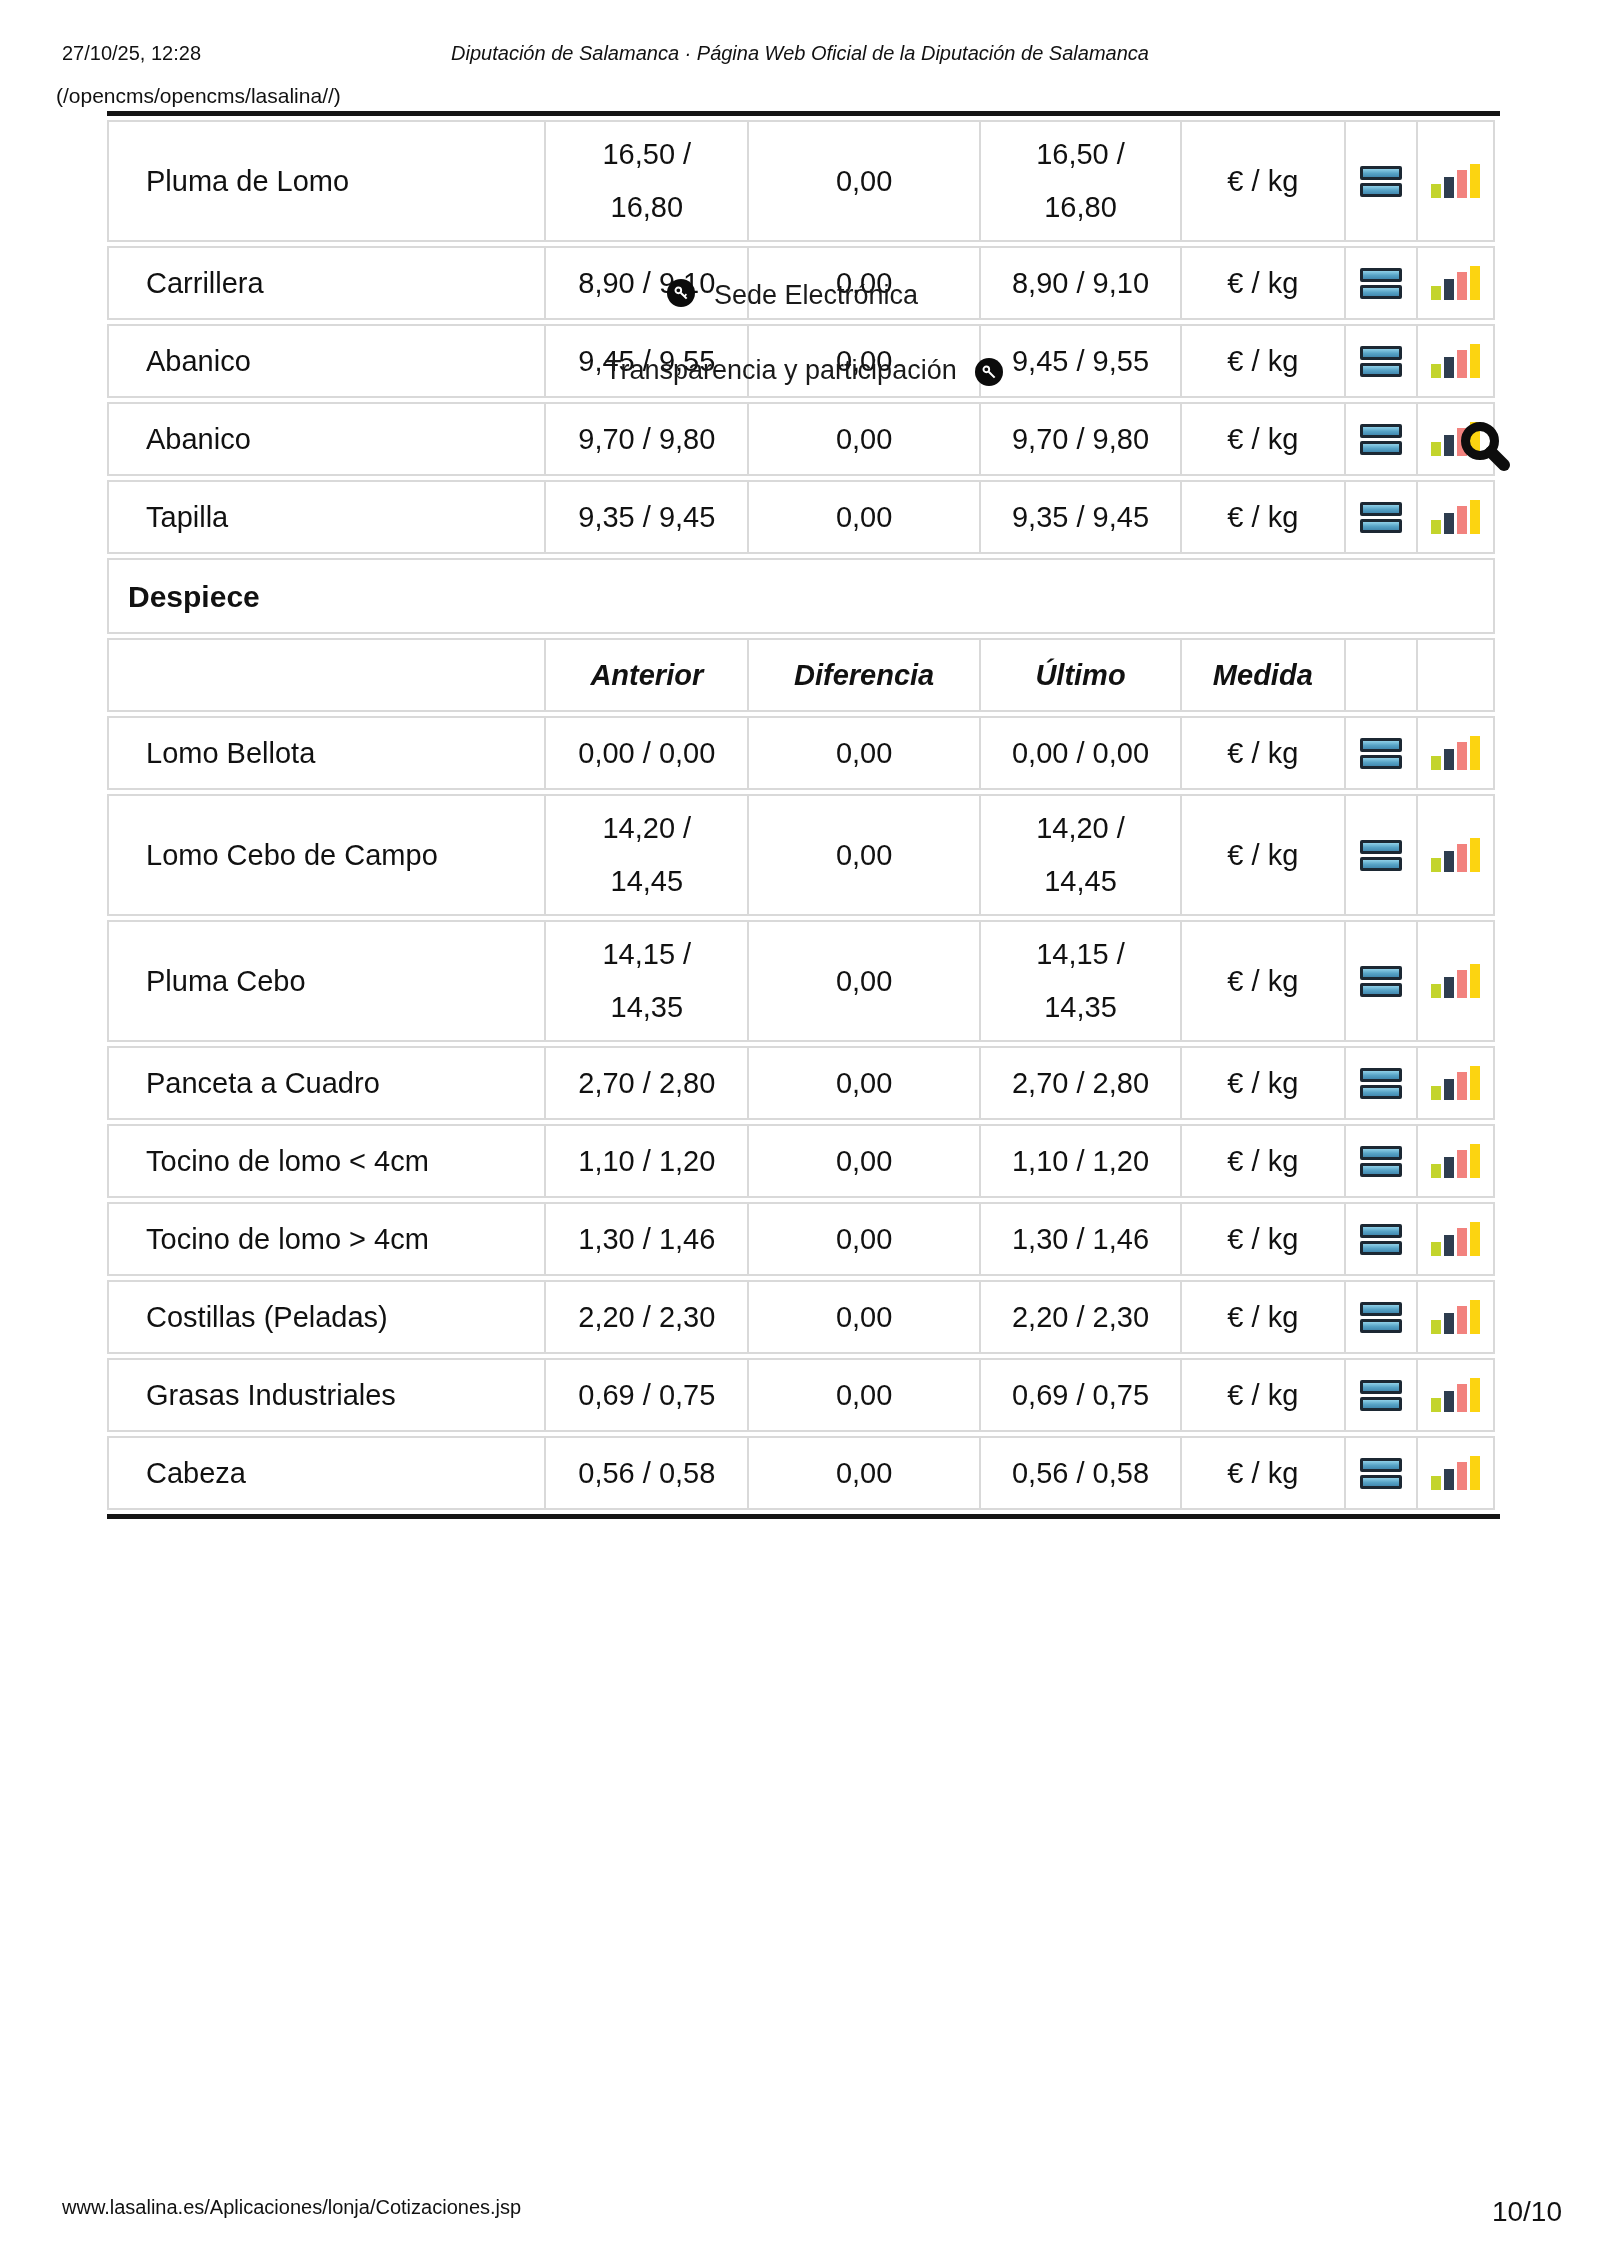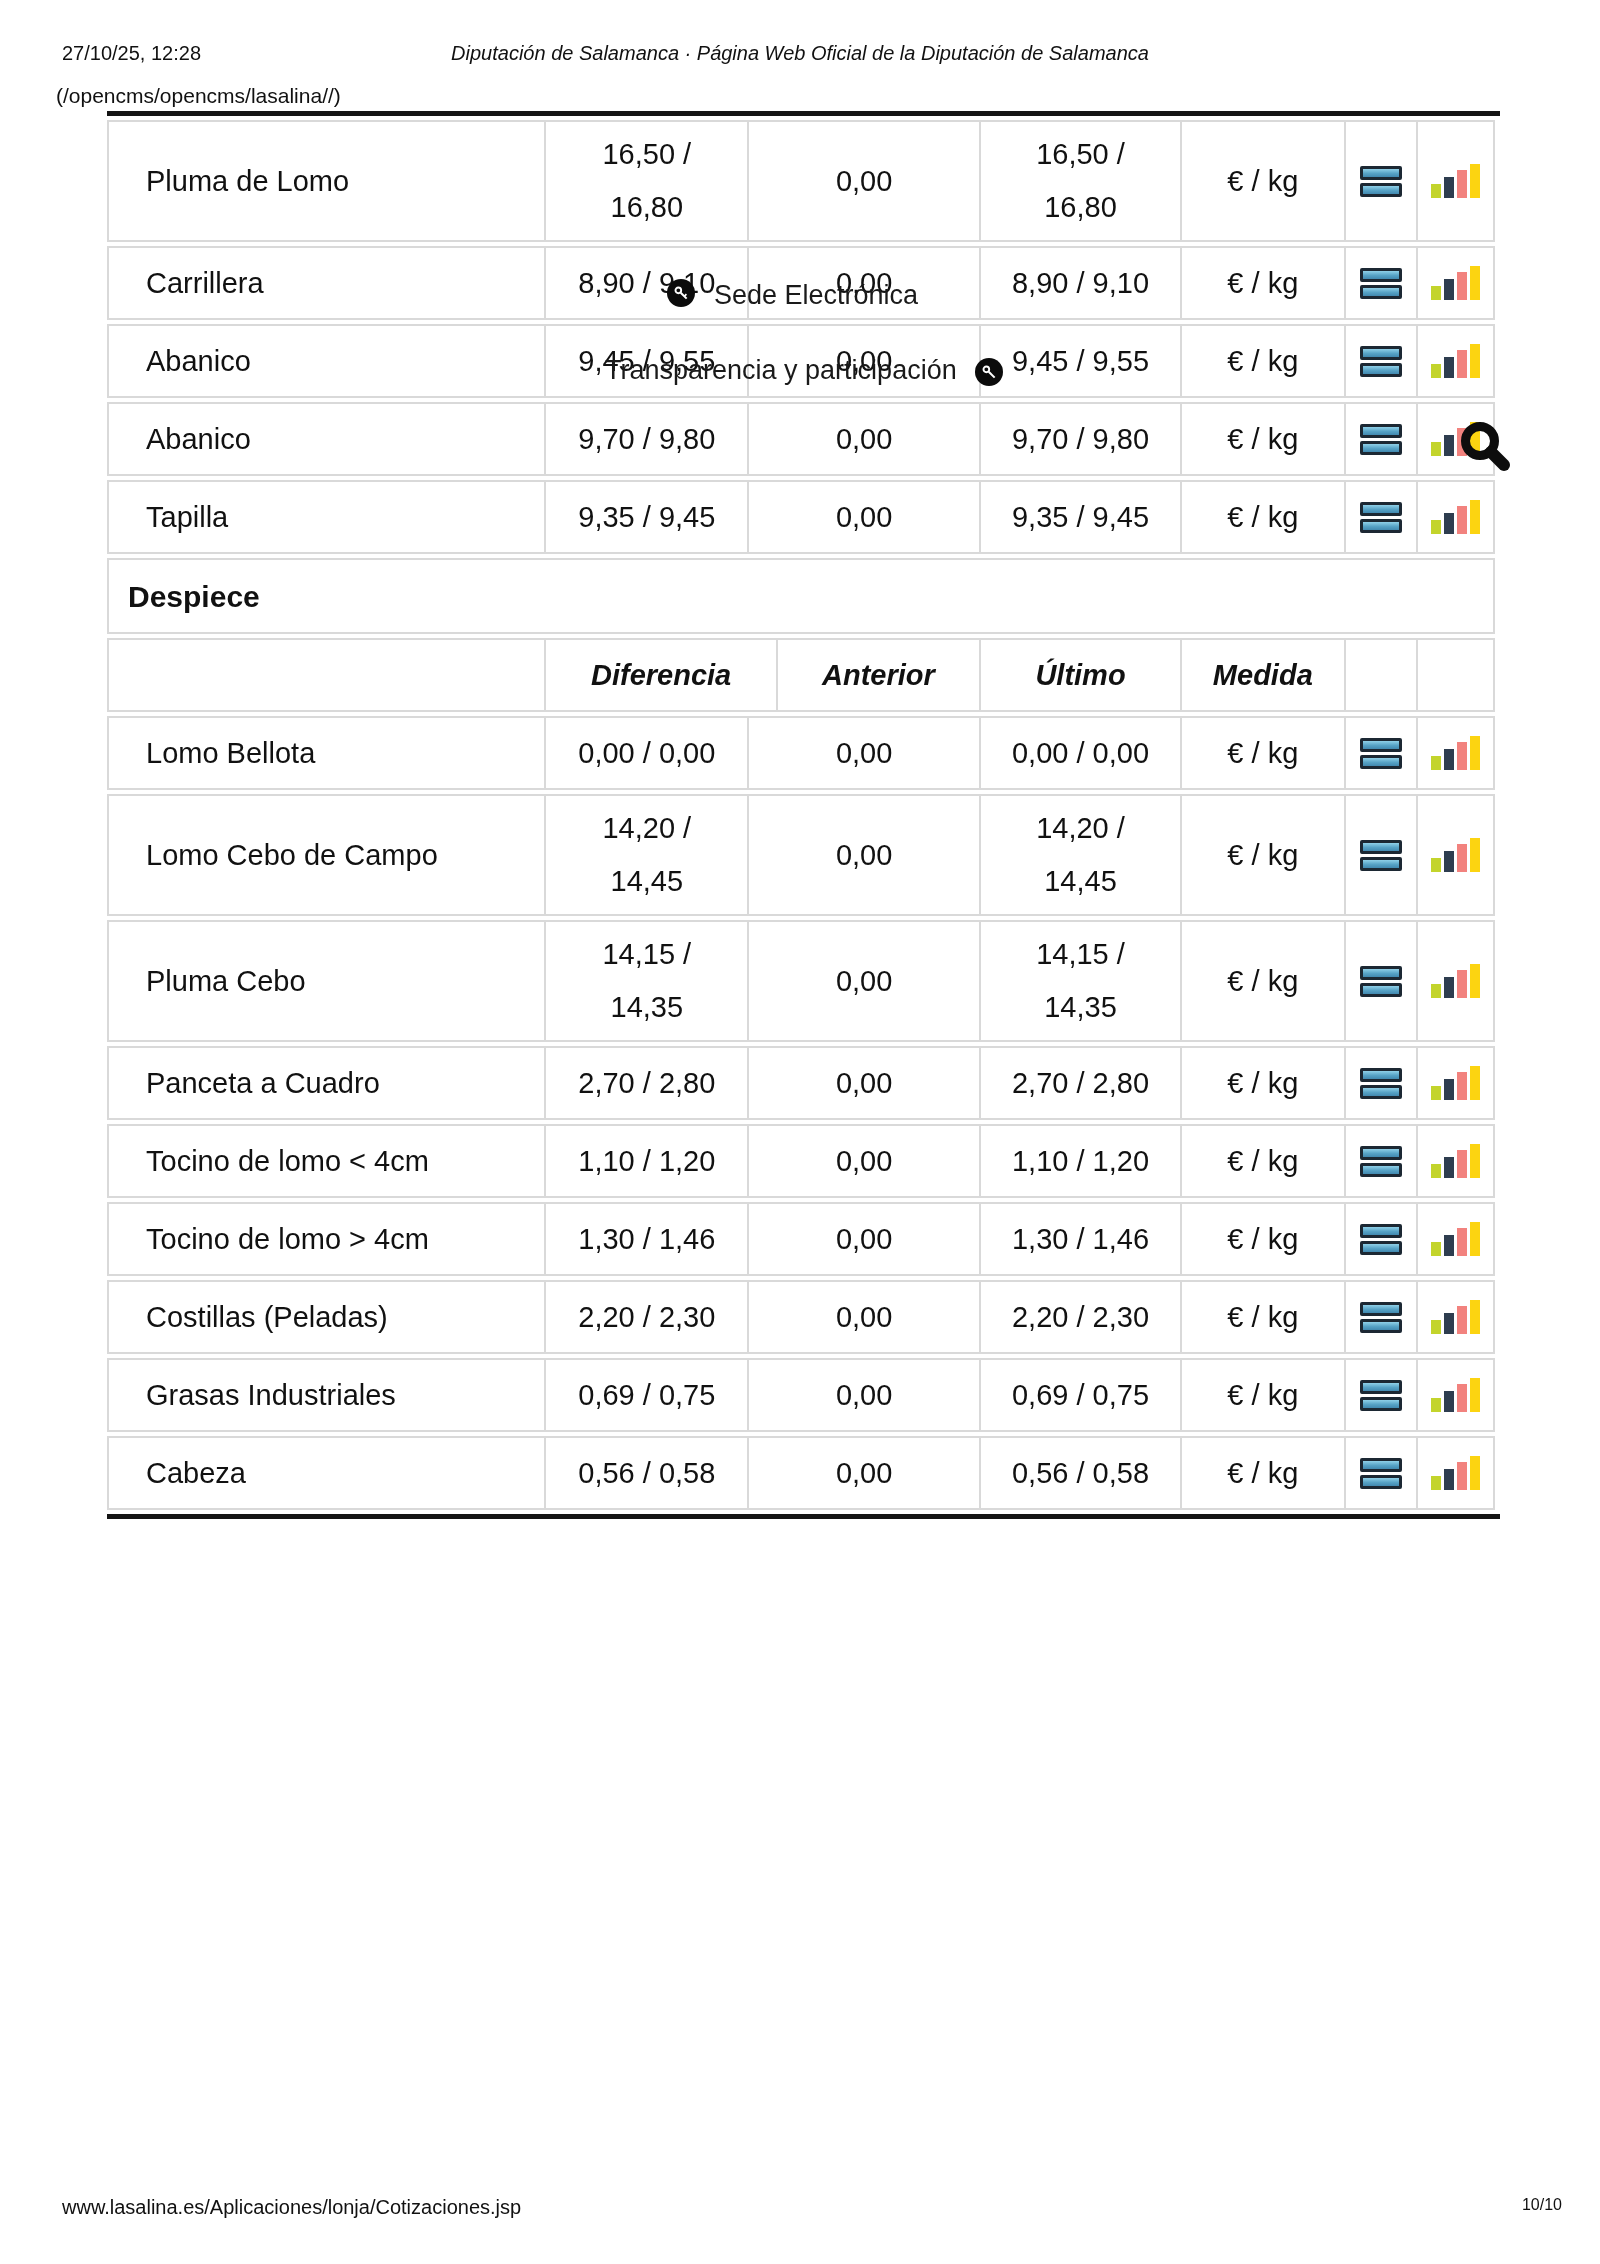--- a/index.html
+++ b/index.html
@@ -6,21 +6,21 @@
   body{
     width:1600px;height:2264px;position:relative;background:#ffffff;
     font-family:"Liberation Sans","DejaVu Sans",sans-serif;color:#111;
     overflow:hidden;
   }
   
   .print-datetime{position:absolute;top:42px;left:62px;font-size:20px;}
   .print-title{position:absolute;top:42px;left:0;right:0;text-align:center;font-size:20px;font-style:italic;}
   .breadcrumb-link{position:absolute;top:84px;left:56px;font-size:21px;color:#111;text-decoration:none;text-align:center;}
   .print-footer-url{position:absolute;top:2196px;left:62px;font-size:20px;}
-  .print-footer-page{position:absolute;top:2196px;right:38px;font-size:16px;}
+  .print-footer-page{position:absolute;top:2196px;right:38px;font-size:28px;}
 
   
   .price-table{position:absolute;left:107px;top:111px;width:1388px;}
   .thick-border{height:5px;background:#141414;width:1393px;}
   .trow{display:flex;margin-top:4px;min-height:74px;background:#fff;}
   .cell{
     box-sizing:border-box;border:2px solid #d9d9d9;border-left:none;
     display:flex;align-items:center;justify-content:center;
     font-size:29px;line-height:53px;text-align:center;white-space:pre-line;
     padding:6px 8px;
@@ -157,22 +157,22 @@
     </div>
   </div>
 </div>
 
   <div class="trow section-row">
     <div class="cell">Despiece</div>
   </div>
 
   <div class="trow header-row">
     <div class="cell name"></div>
+    <div class="cell c-ant">Anterior</div>
     <div class="cell c-dif">Diferencia</div>
-    <div class="cell c-ant">Anterior</div>
     <div class="cell c-ult">Último</div>
     <div class="cell c-med">Medida</div>
     <div class="cell c-ic1"></div>
     <div class="cell c-ic2"></div>
   </div>
 
   <div id="section2">
   <div class="trow">
     <div class="cell name">Lomo Bellota</div>
     <div class="cell c-ant">0,00 / 0,00</div>

